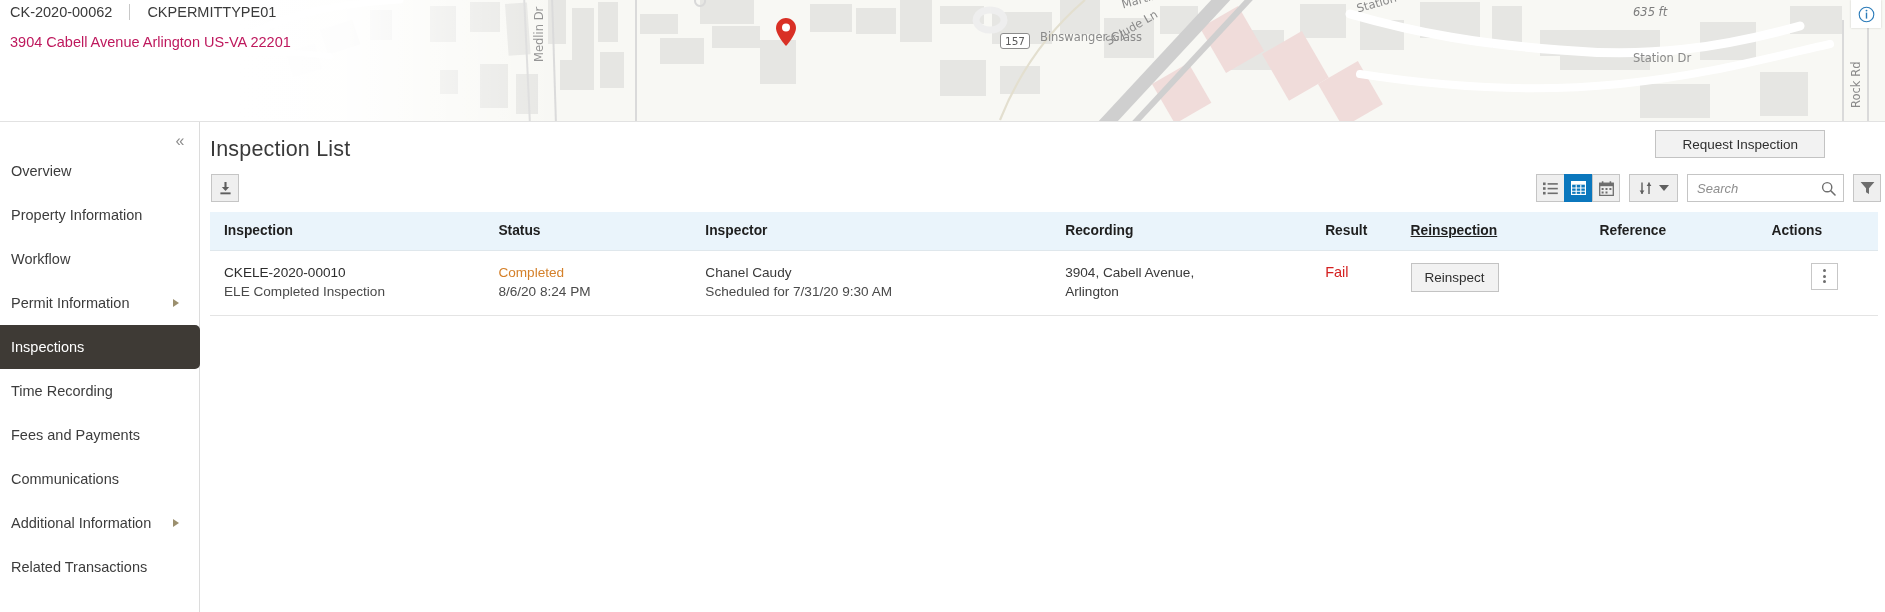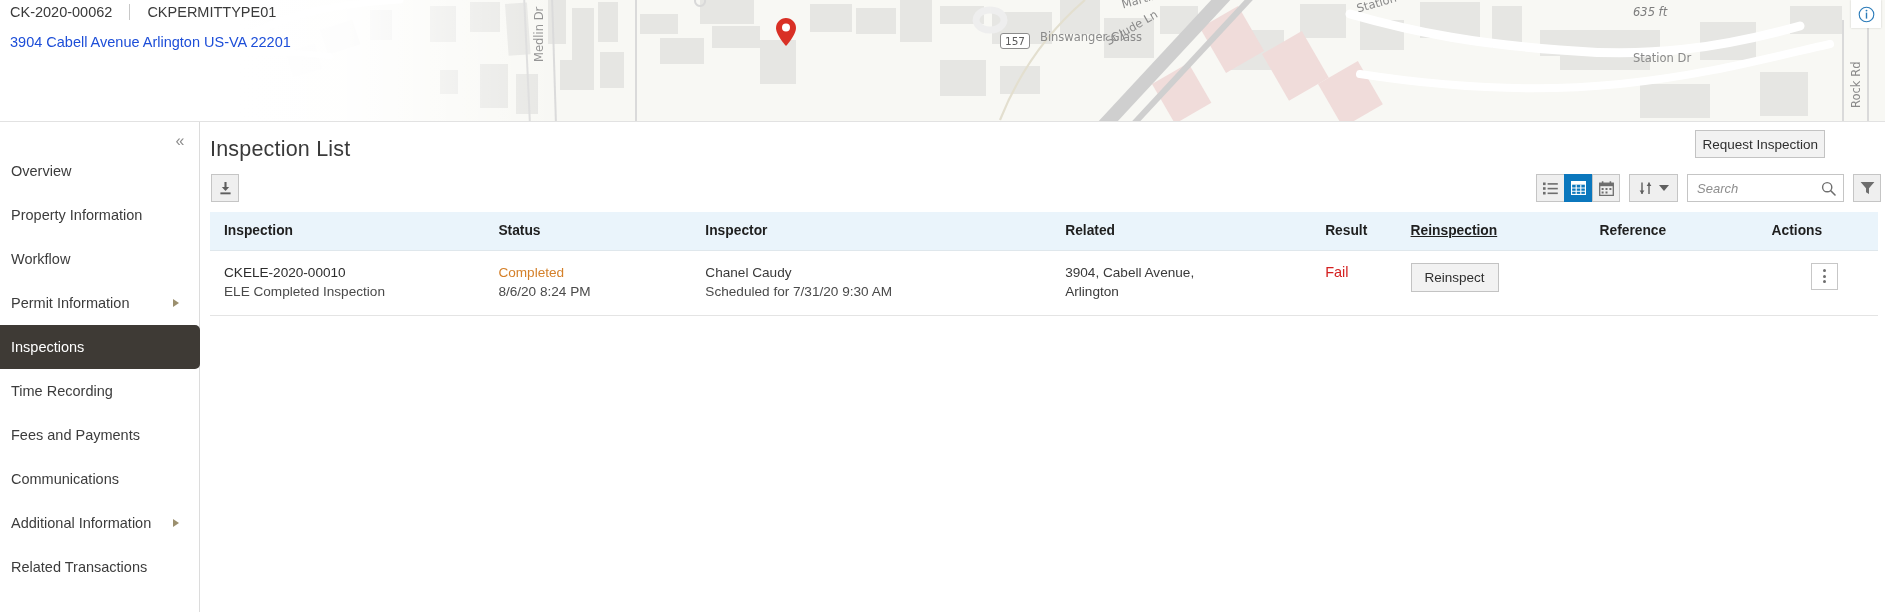--- a/index.html
+++ b/index.html
@@ -41,21 +41,21 @@
   }
   .permit-sub {
     font-size: 14.5px; color: #3a3a3a; line-height: 20px;
     margin: 0 0 10px 2px; display: flex; align-items: center;
   }
   .permit-sub .divider {
     display: inline-block; width: 1px; height: 16px;
     background: #c8c8c8; margin: 0 17px;
   }
   .permit-addr {
-    font-size: 14.5px; color: #1d4ed8; line-height: 20px; margin: 8px 0 0 2px;
+    font-size: 14.5px; color: #be185d; line-height: 20px; margin: 8px 0 0 2px;
   }
 
   
   .map-pin { position: absolute; left: 776px; top: 18px; }
   
   .map-info {
     position: absolute; right: 4px; top: 0px;
     width: 30px; height: 28px; background: #ffffff;
     display: flex; align-items: center; justify-content: center;
     box-shadow: 0 0 2px rgba(0,0,0,.18);
@@ -117,21 +117,21 @@
     width: 1628px; height: 490px;
     background: #ffffff;
   }
   .page-title {
     position: absolute; left: 9px; top: 9px;
     font-size: 21.5px; font-weight: 400; color: #3a3a3a;
     letter-spacing: .2px;
   }
   .request-btn {
     position: absolute; right: 4px; top: 2px;
-    height: 28px; padding: 0 6px;
+    height: 28px; padding: 0 26px;
     background: #f2f2f2; border: 1px solid #c3c3c3;
     font-size: 13.5px; color: #2f2f2f; cursor: pointer;
     font-family: "Liberation Sans", sans-serif;
     display: flex; align-items: center; white-space: nowrap;
   }
 
   
   .toolbar {
     position: absolute; left: 0; top: 44px;
     width: 1684px; height: 40px;
@@ -499,21 +499,21 @@
       </div>
     </div>
 
     <div class="grid">
       <table class="inspections">
         <thead>
           <tr>
             <th class="c-inspection">Inspection</th>
             <th class="c-status">Status</th>
             <th class="c-inspector">Inspector</th>
-            <th class="c-property">Related</th>
+            <th class="c-property">Recording</th>
             <th class="c-result">Result</th>
             <th class="c-reinspect">Reinspection</th>
             <th class="c-reference">Reference</th>
             <th class="c-actions">Actions</th>
           </tr>
         </thead>
         <tbody>
           <tr>
             <td>
               <div class="cell-strong">CKELE-2020-00010</div>

